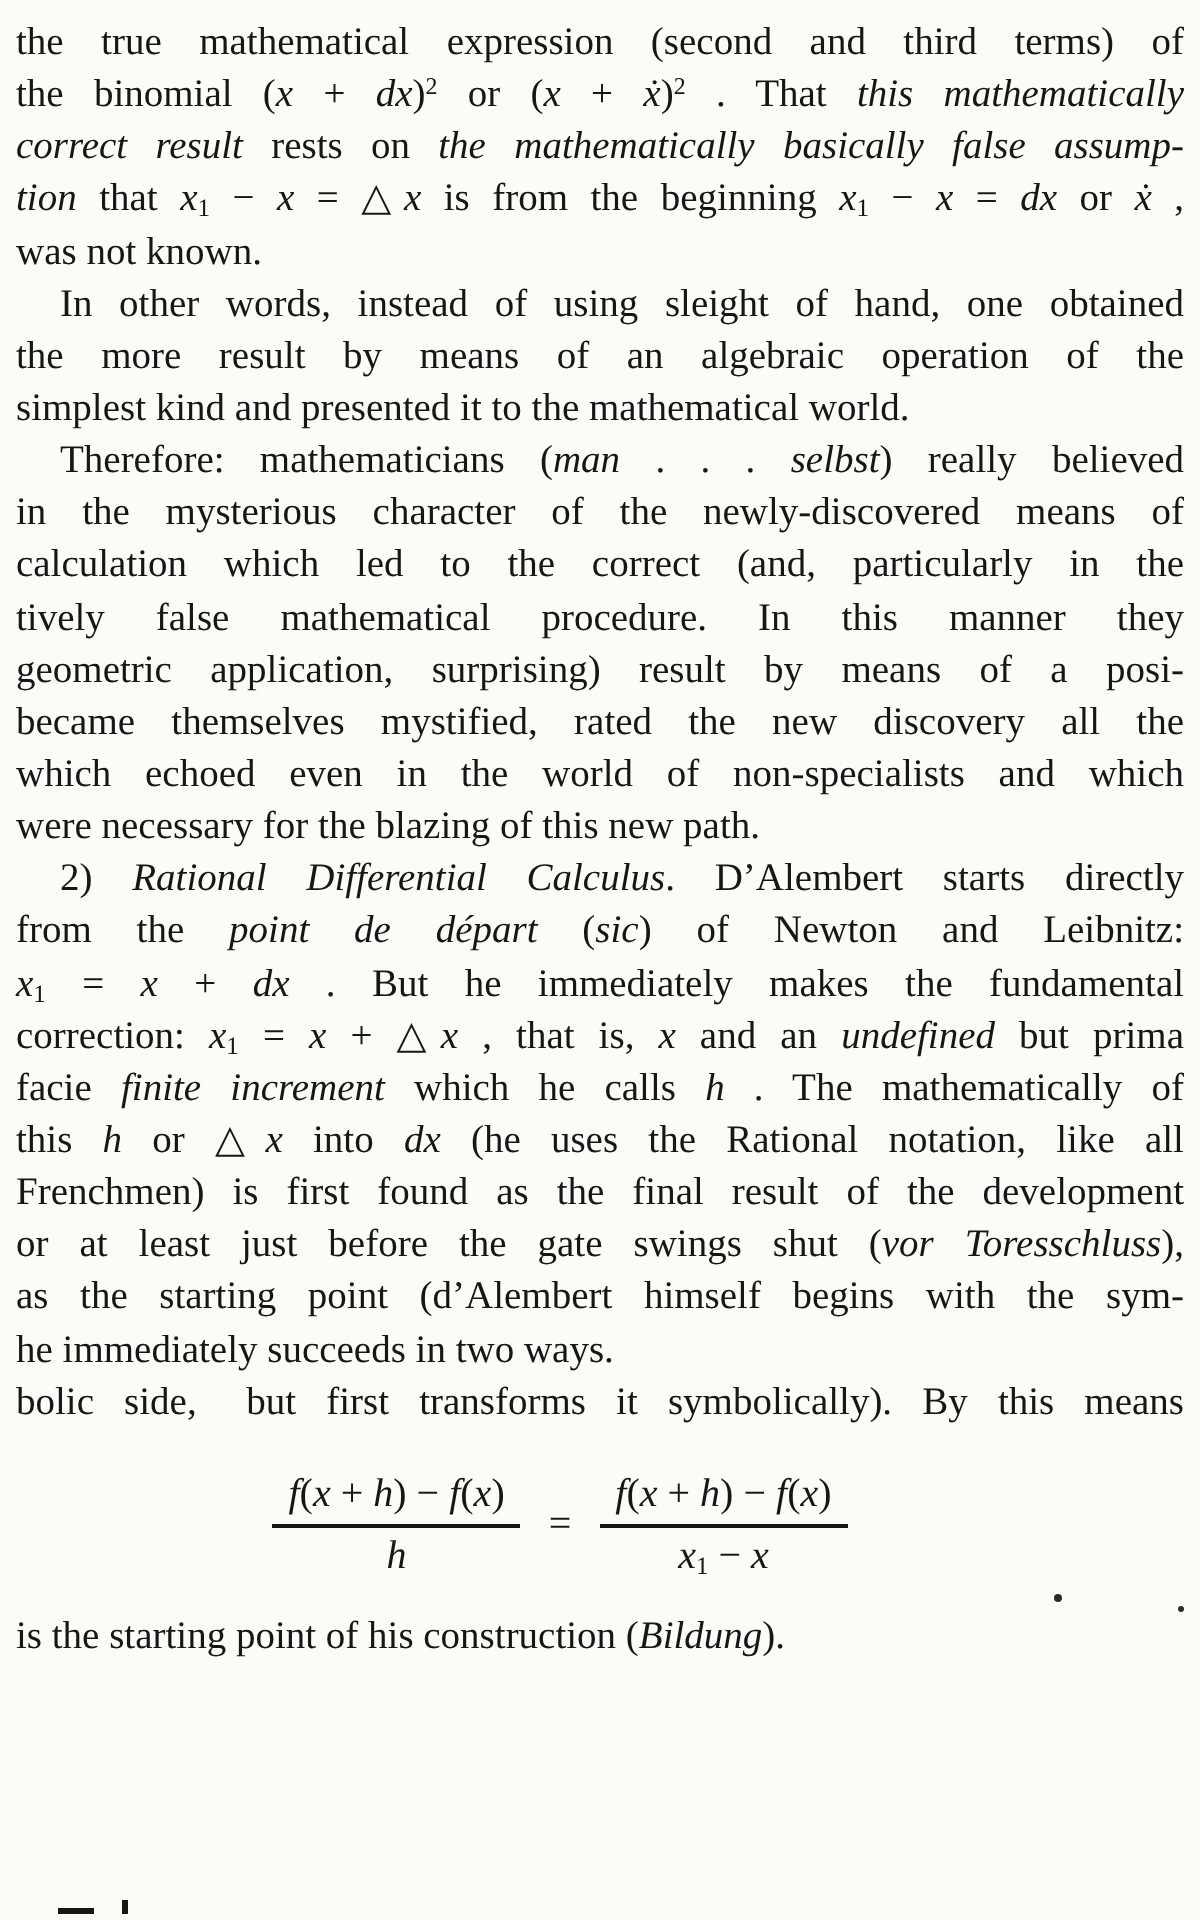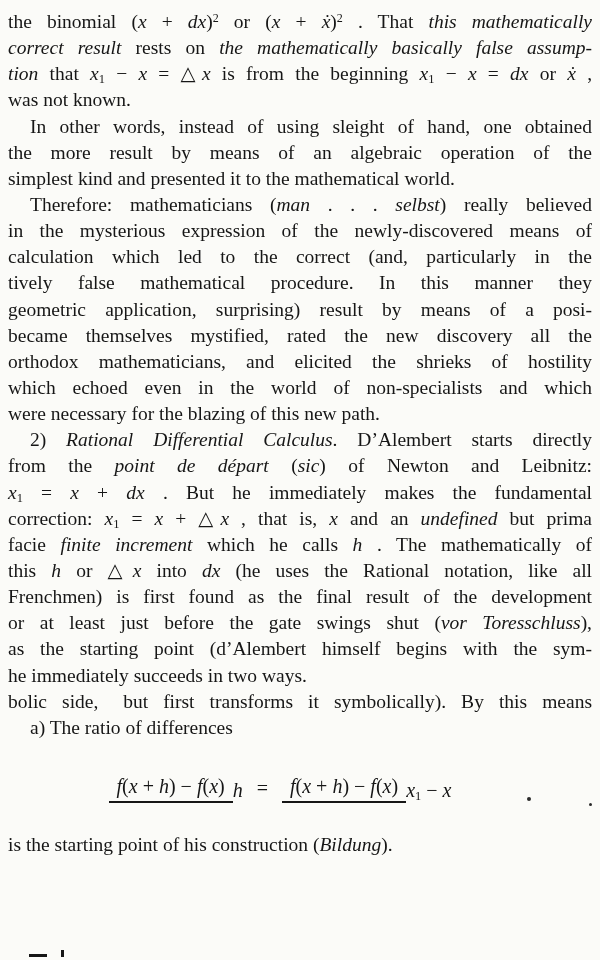--- a/index.html
+++ b/index.html
@@ -21,63 +21,62 @@
   .line.last{text-align-last:left}
   .line.ind{text-indent:22px}
   .it{font-style:italic}
   .sp{font-size:12px;line-height:0;vertical-align:6px}
   .sb{font-size:12.5px;line-height:0;vertical-align:-3px}
   .formula{
     height:66px;margin:15px 0 10px;
     display:flex;justify-content:center;align-items:center;
     font-size:20px;position:relative;left:-20px;
   }
-  .frac{display:inline-flex;flex-direction:row;align-items:center}
+  .frac{display:inline-flex;flex-direction:column;align-items:center}
   .frac .num{padding:0 8px 3px;border-bottom:2px solid #161616}
   .frac .den{padding-top:3px}
   .eq{margin:0 14px}
   .speck{position:absolute;background:#2a2a2a;border-radius:50%}
   .speck.s1{left:527px;top:797px;width:4px;height:4px}
   .speck.s2{left:589px;top:803px;width:3px;height:3px}
   .frag{position:absolute;background:#161616}
   .frag.f1{left:29px;top:954px;width:18px;height:3px}
   .frag.f2{left:61px;top:950px;width:3px;height:7px}
 </style>
 </head>
 <body>
 
 <div class="page">
+    <div class="line"><span>the true mathematical expression (second and third terms) of</span></div>
     <div class="line"><span>the binomial (</span><span class="it">x</span><span> + </span><span class="it">dx</span><span>)</span><span class="sp">2</span><span> or (</span><span class="it">x</span><span> + </span><span class="it">ẋ</span><span>)</span><span class="sp">2</span><span> . That </span><span class="it">this mathematically</span></div>
     <div class="line"><span class="it">correct result</span><span> rests on </span><span class="it">the mathematically basically false assump-</span></div>
     <div class="line"><span class="it">tion</span><span> that </span><span class="it">x</span><span class="sb">1</span><span> − </span><span class="it">x</span><span> = △</span><span class="it">x</span><span> is from the beginning </span><span class="it">x</span><span class="sb">1</span><span> − </span><span class="it">x</span><span> = </span><span class="it">dx</span><span> or </span><span class="it">ẋ</span><span> ,</span></div>
     <div class="line last"><span>was not known.</span></div>
     <div class="line ind"><span>In other words, instead of using sleight of hand, one obtained</span></div>
     <div class="line"><span>the more result by means of an algebraic operation of the</span></div>
     <div class="line last"><span>simplest kind and presented it to the mathematical world.</span></div>
     <div class="line ind"><span>Therefore: mathematicians (</span><span class="it">man</span><span> . . . </span><span class="it">selbst</span><span>) really believed</span></div>
-    <div class="line"><span>in the mysterious expression of the newly-discovered means of</span></div>
+    <div class="line"><span>in the mysterious character of the newly-discovered means of</span></div>
     <div class="line"><span>calculation which led to the correct (and, particularly in the</span></div>
     <div class="line"><span>tively false mathematical procedure. In this manner they</span></div>
     <div class="line"><span>geometric application, surprising) result by means of a posi-</span></div>
     <div class="line"><span>became themselves mystified, rated the new discovery all the</span></div>
-    <div class="line"><span>orthodox mathematicians, and elicited the shrieks of hostility</span></div>
     <div class="line"><span>which echoed even in the world of non-specialists and which</span></div>
     <div class="line last"><span>were necessary for the blazing of this new path.</span></div>
     <div class="line ind"><span>2) </span><span class="it">Rational Differential Calculus</span><span>. D’Alembert starts directly</span></div>
     <div class="line"><span>from the </span><span class="it">point de départ</span><span> (</span><span class="it">sic</span><span>) of Newton and Leibnitz:</span></div>
     <div class="line"><span class="it">x</span><span class="sb">1</span><span> = </span><span class="it">x</span><span> + </span><span class="it">dx</span><span> . But he immediately makes the fundamental</span></div>
     <div class="line"><span>correction: </span><span class="it">x</span><span class="sb">1</span><span> = </span><span class="it">x</span><span> + △</span><span class="it">x</span><span> , that is, </span><span class="it">x</span><span> and an </span><span class="it">undefined</span><span> but prima</span></div>
     <div class="line"><span>facie </span><span class="it">finite increment</span><span> which he calls </span><span class="it">h</span><span> . The mathematically of</span></div>
     <div class="line"><span>this </span><span class="it">h</span><span> or △</span><span class="it">x</span><span> into </span><span class="it">dx</span><span> (he uses the Rational notation, like all</span></div>
     <div class="line"><span>Frenchmen) is first found as the final result of the development</span></div>
     <div class="line"><span>or at least just before the gate swings shut (</span><span class="it">vor Toresschluss</span><span>),</span></div>
     <div class="line"><span>as the starting point (d’Alembert himself begins with the sym-</span></div>
     <div class="line last"><span>he immediately succeeds in two ways.</span></div>
     <div class="line"><span>bolic side,  but first transforms it symbolically). By this means</span></div>
-    <div class="line ind last"><span>a) The ratio of differences</span></div>
     <div class="formula">
       <span class="frac">
         <span class="num"><span class="it">f</span><span>(</span><span class="it">x</span><span> + </span><span class="it">h</span><span>) − </span><span class="it">f</span><span>(</span><span class="it">x</span><span>)</span></span>
         <span class="den"><span class="it">h</span></span>
       </span>
       <span class="eq">=</span>
       <span class="frac">
         <span class="num"><span class="it">f</span><span>(</span><span class="it">x</span><span> + </span><span class="it">h</span><span>) − </span><span class="it">f</span><span>(</span><span class="it">x</span><span>)</span></span>
         <span class="den"><span class="it">x</span><span class="sb">1</span><span> − </span><span class="it">x</span></span>
       </span>

